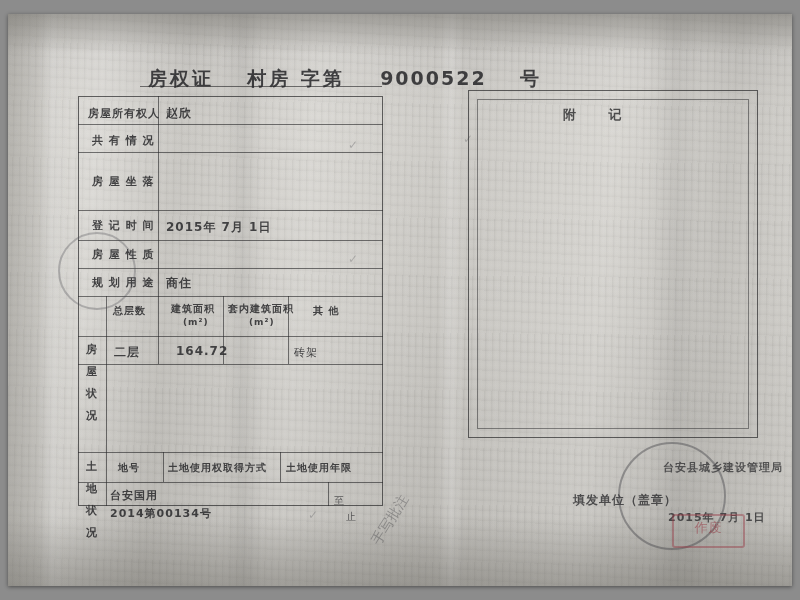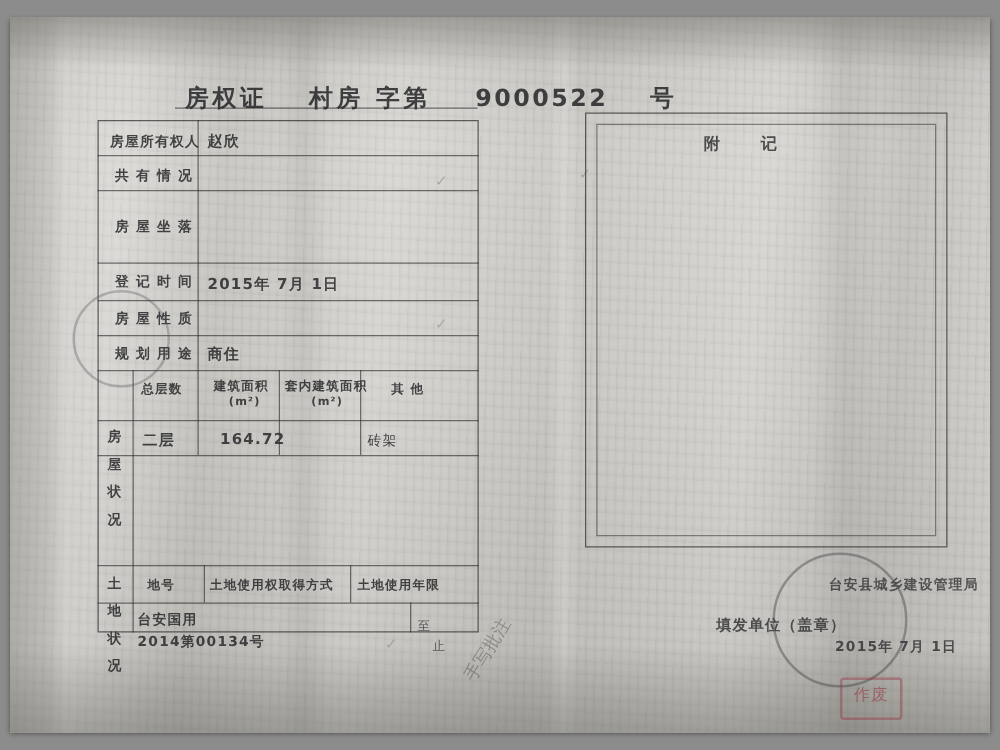--- a/index.html
+++ b/index.html
@@ -260,21 +260,21 @@
     <div id="right-panel-inner"></div>
   </div>
   <div id="right-title">附  记</div>
 
   <div class="ink" style="left:655px;top:446px;font-size:11px;font-weight:700;opacity:0.75;">台安县城乡建设管理局</div>
   <div class="ink" style="left:565px;top:478px;font-size:12px;font-weight:700;opacity:0.8;">填发单位（盖章）</div>
   <div class="ink" style="left:660px;top:496px;font-size:11px;font-weight:700;opacity:0.8;">2015年 7月 1日</div>
 
   <div class="seal-circle" style="left:610px;top:428px;width:104px;height:104px;"></div>
   <div class="seal-circle" style="left:50px;top:218px;width:74px;height:74px;border-color:rgba(70,70,75,0.30);"></div>
-  <div class="seal-red" style="left:664px;top:500px;width:50px;height:34px;margin-top:28px;">
+  <div class="seal-red" style="left:664px;top:500px;width:73px;height:34px;">
     <span>作废</span>
   </div>
 
   <div class="handwrite" style="left:360px;top:525px;transform:rotate(-58deg);transform-origin:left top;font-size:14px;opacity:0.55;">
     <span>手写批注</span>
   </div>
   <div class="scribble" style="left:340px;top:124px;opacity:0.5;">✓</div>
   <div class="scribble" style="left:455px;top:118px;opacity:0.45;">✓</div>
   <div class="scribble" style="left:340px;top:238px;opacity:0.45;">✓</div>
   <div class="scribble" style="left:300px;top:494px;opacity:0.45;">✓</div>

